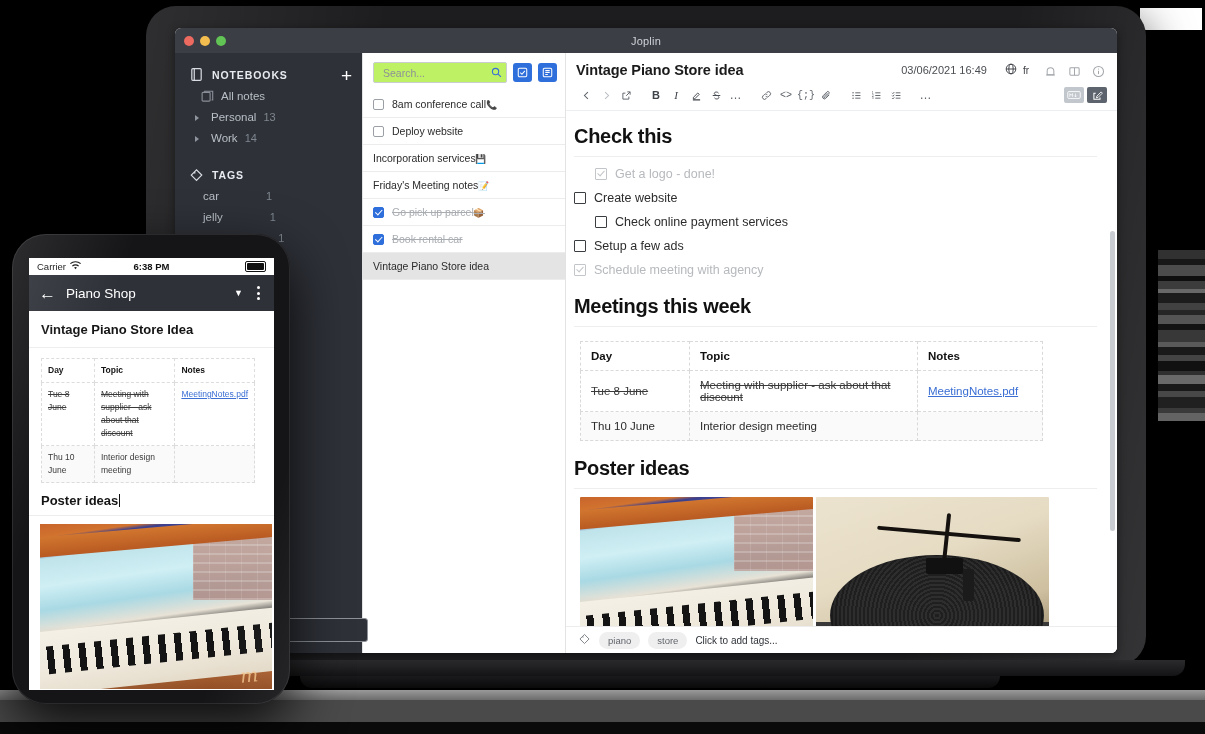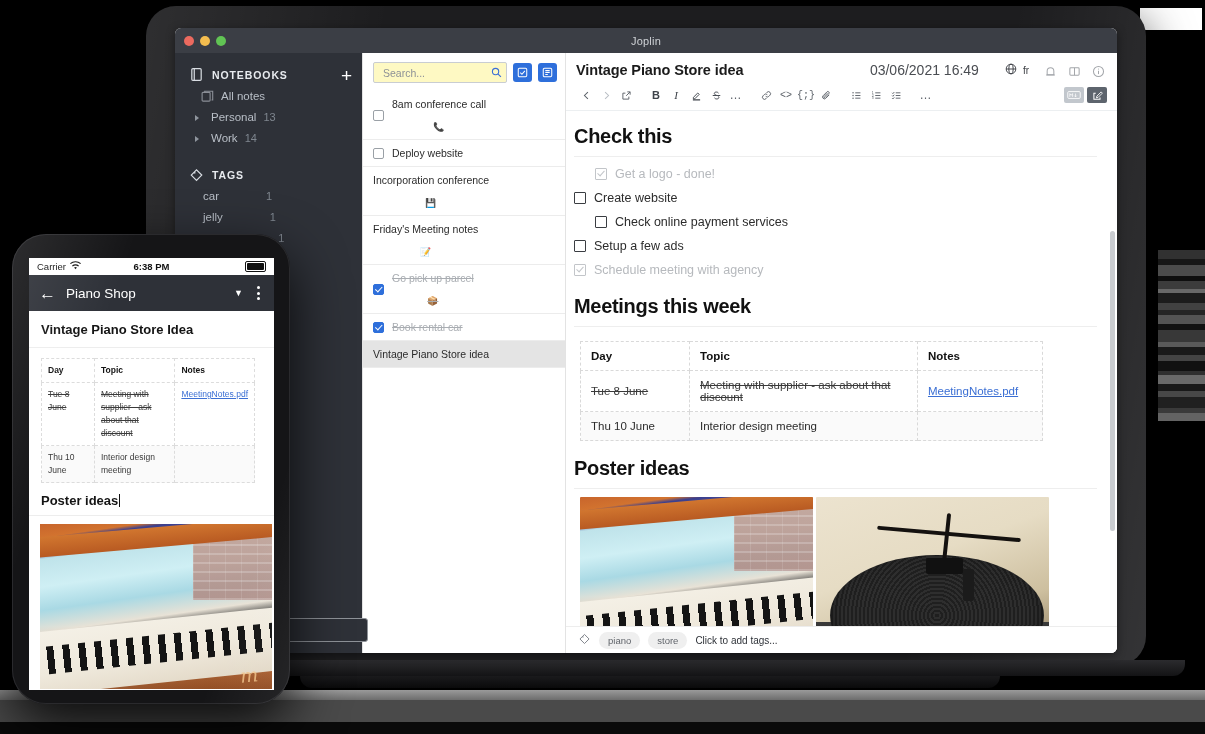--- a/index.html
+++ b/index.html
@@ -96,21 +96,21 @@
   .tags-head{margin-top:14px;padding-left:14px;}
   .tag-row{padding-left:28px;gap:40px;}
 
   
   .notelist{
     width:202px;flex:0 0 202px;background:#ffffff;border-right:1px solid #e3e3e3;
     border-left:1px solid #e3e3e3;display:flex;flex-direction:column;overflow:hidden;
   }
   .searchbar{display:flex;align-items:center;padding:9px 8px 8px 10px;gap:6px;}
   .search-wrap{
-    flex:1;height:19px;border:1px solid #c9cdd2;border-radius:2px;background:#fef9c3;
+    flex:1;height:19px;border:1px solid #c9cdd2;border-radius:2px;background:#bef264;
     display:flex;align-items:center;padding:0 4px 0 7px;
   }
   .search-wrap input{
     border:0;outline:0;font-size:10.5px;color:#7b7f86;flex:1;width:100%;
     font-family:"Liberation Sans",sans-serif;background:transparent;
   }
   .search-wrap input::placeholder{color:#8d9197;}
   .mini-btn{
     width:19px;height:19px;border-radius:3px;background:#2e6fdb;
     display:flex;align-items:center;justify-content:center;flex:0 0 19px;cursor:pointer;
@@ -123,30 +123,30 @@
   .cb{
     width:9px;height:9px;border:1px solid #9aa0a6;border-radius:2px;margin-right:8px;
     flex:0 0 9px;background:#fff;display:inline-block;
   }
   .cb.on{background:#2e6fdb;border-color:#2e6fdb;position:relative;}
   .cb.on:after{
     content:"";position:absolute;left:2.5px;top:0px;width:2.5px;height:5.5px;
     border:solid #fff;border-width:0 1.4px 1.4px 0;transform:rotate(42deg);
   }
   .note-row.done .txt{color:#a9adb2;text-decoration:line-through;}
-  .note-row .txt{display:flex;align-items:center;gap:12px;flex-direction:column;}
+  .note-row .txt{display:flex;align-items:flex-end;gap:0;}
   .emj{font-size:9px;}
 
   
   .editor{flex:1;display:flex;flex-direction:column;min-width:0;background:#fff;position:relative;}
   .ed-head{
     display:flex;align-items:center;padding:8px 12px 5px 10px;gap:6px;
   }
   .ed-title{font-size:14.5px;font-weight:bold;color:#1b1b1b;flex:1;letter-spacing:-.1px;}
-  .ed-date{font-size:14px;color:#4a4d52;margin-right:20px;}
+  .ed-date{font-size:11px;color:#4a4d52;margin-right:12px;}
   .ed-lang{font-size:10px;color:#3c3f44;margin-right:4px;}
   .ed-ic{width:13px;height:13px;margin-left:5px;opacity:.62;cursor:pointer;}
   .toolbar{
     display:flex;align-items:center;padding:2px 10px 6px 10px;gap:0;
     border-bottom:1px solid #eceff1;
   }
   .tb{
     width:20px;height:18px;display:flex;align-items:center;justify-content:center;
     color:#6b7077;font-size:12px;cursor:pointer;flex:0 0 20px;
   }
@@ -477,21 +477,21 @@
           </span>
         </div>
         <div class="note-row">
           <span class="cb"></span>
           <span class="txt">
             <span>Deploy website</span>
           </span>
         </div>
         <div class="note-row">
           <span class="txt">
-            <span>Incorporation conference</span>
+            <span>Incorporation services</span>
             <span class="emj">💾</span>
           </span>
         </div>
         <div class="note-row">
           <span class="txt">
             <span>Friday's Meeting notes</span>
             <span class="emj">📝</span>
           </span>
         </div>
         <div class="note-row done">

